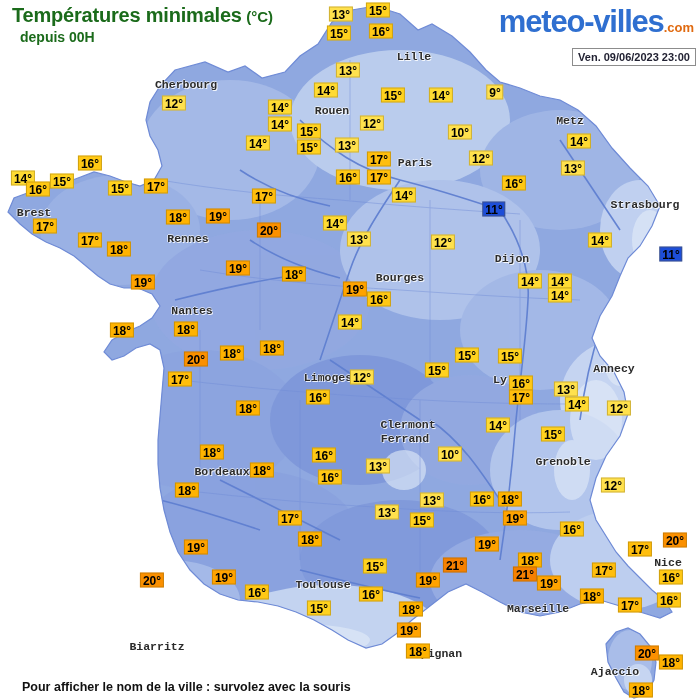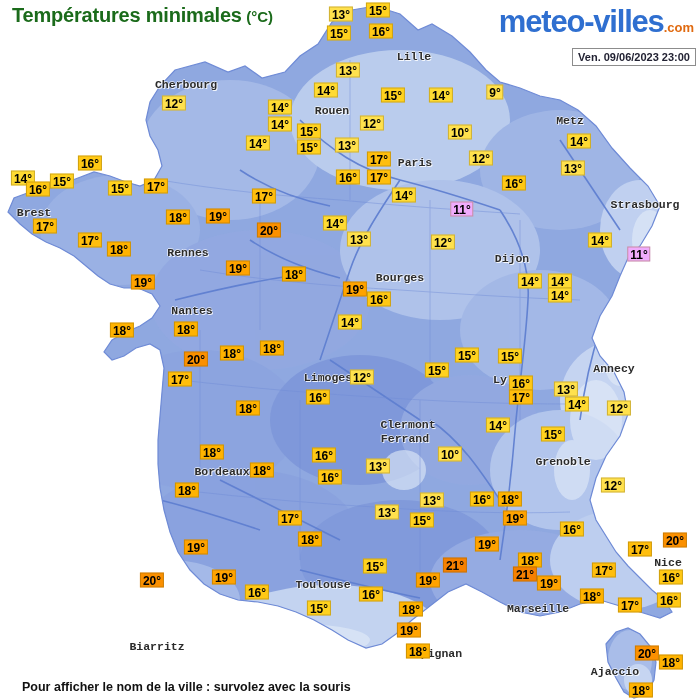--- a/index.html
+++ b/index.html
@@ -126,21 +126,21 @@
     padding: 0 2px;
     border: 1px solid rgba(120,90,0,0.35);
     white-space: nowrap;
     transform: translate(-50%, -50%);
     box-sizing: border-box;
     text-align: center;
   }
   
   .t-9  { background: #ffe14d; }
   .t-10 { background: #ffe14d; }
-  .t-11 { background: #f0abfc; }
+  .t-11 { background: #1d4ed8; margin-left: 32px; }
   .t-12 { background: #ffe14d; }
   .t-13 { background: #ffe14d; }
   .t-14 { background: #ffdb33; margin-left: 11px; }
   .t-15 { background: #ffd21f; text-align: right; }
   .t-16 { background: #ffc814; }
   .t-17 { background: #ffbe0d; }
   .t-18 { background: #ffb300; }
   .t-19 { background: #ffa300; }
   .t-20 { background: #fb9000; }
   .t-21 { background: #f68000; }
@@ -275,37 +275,38 @@
                  L646,694 L634,698 L624,692 L616,678 L608,662 Z" fill="none" stroke="#6f8bd6" stroke-width="1.2"></path>
       </g>
     </svg>
   </div>
 
   <div id="title-block">
     <div>
       <span id="title-main">Températures minimales</span>
       <span id="title-unit">(°C)</span>
     </div>
+    <div id="title-sub">depuis 00H</div>
   </div>
 
   <div id="logo">
     <span>meteo-villes</span><span class="dotcom">.com</span>
   </div>
 
   <div id="date-stamp">Ven. 09/06/2023 23:00</div>
 
   <div id="city-layer">
       <div class="city" style="left: 186px; top: 84px;">Cherbourg</div>
       <div class="city" style="left: 414px; top: 56px;">Lille</div>
       <div class="city" style="left: 332px; top: 110px;">Rouen</div>
       <div class="city" style="left: 570px; top: 120px;">Metz</div>
       <div class="city" style="left: 415px; top: 162px;">Paris</div>
       <div class="city" style="left: 34px; top: 212px;">Brest</div>
       <div class="city" style="left: 645px; top: 204px;">Strasbourg</div>
-      <div class="city" style="left: 188px; top: 252px;">Rennes</div>
+      <div class="city" style="left: 188px; top: 238px;">Rennes</div>
       <div class="city" style="left: 400px; top: 277px;">Bourges</div>
       <div class="city" style="left: 512px; top: 258px;">Dijon</div>
       <div class="city" style="left: 192px; top: 310px;">Nantes</div>
       <div class="city" style="left: 591px; top: 368px; padding-left: 46px;">Annecy</div>
       <div class="city" style="left: 328px; top: 377px;">Limoges</div>
       <div class="city" style="left: 500px; top: 379px;">Ly</div>
       <div class="city" style="left: 408px; top: 424px;">Clermont</div>
       <div class="city" style="left: 405px; top: 438px;">Ferrand</div>
       <div class="city" style="left: 563px; top: 461px;">Grenoble</div>
       <div class="city" style="left: 222px; top: 471px;">Bordeaux</div>

